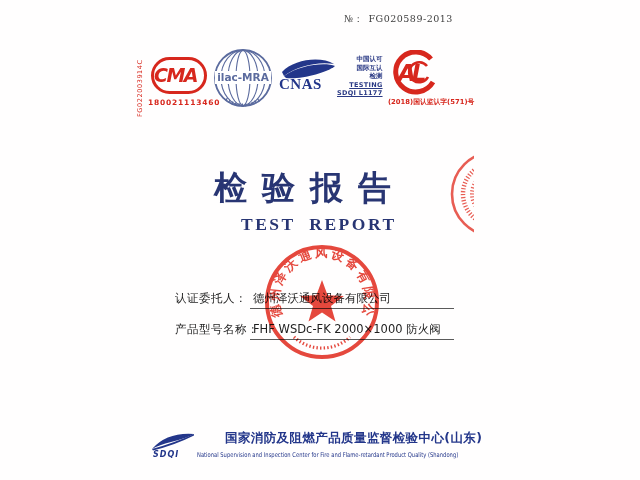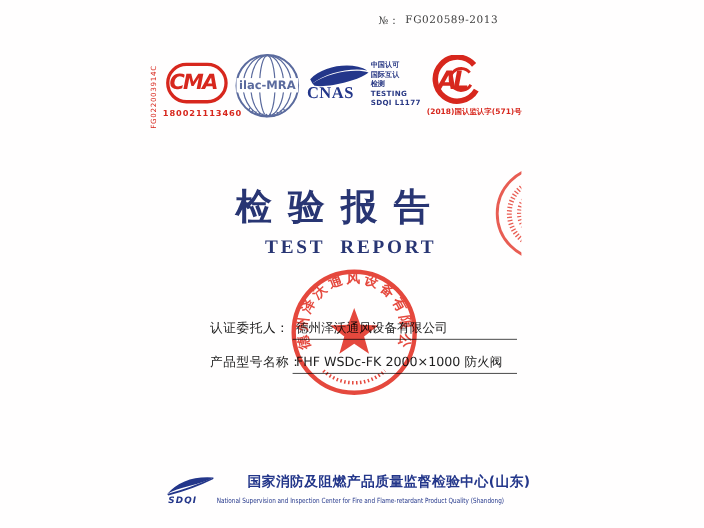--- a/index.html
+++ b/index.html
@@ -10,31 +10,31 @@
   
   .report-no{top:13px;left:344px;font-family:"DejaVu Serif",serif;font-size:9.5px;color:#3c3c3c;letter-spacing:.5px;display:flex;gap:5px;}
 
   
   .vcode{top:47px;left:136px;color:#d7271d;font-size:6.5px;letter-spacing:.6px;
          writing-mode:vertical-rl;transform:rotate(180deg);height:70px;}
   .cma-box{top:57px;left:151px;width:56px;height:37px;border:3.5px solid #d7271d;border-radius:20px;
            display:flex;align-items:center;justify-content:flex-start;box-sizing:border-box;}
   .cma-text{color:#d7271d;font-weight:bold;font-style:italic;font-size:19px;letter-spacing:-1.5px;line-height:1;}
   .cma-num{top:98px;left:148px;width:64px;text-align:center;color:#d7271d;font-size:7.5px;letter-spacing:.8px;font-weight:bold;}
-  .cnas-cap{top:55px;left:337px;color:#2b3a85;font-size:6.5px;line-height:1.32;font-weight:bold;}
-  .cnas-cap .en{font-weight:bold;letter-spacing:.3px;}
+  .cnas-cap{top:55px;left:337px;color:#2b3a85;font-size:6.5px;line-height:1.32;font-weight:bold;text-align:right;}
+  .cnas-cap .en{font-weight:bold;letter-spacing:.3px;text-decoration:underline;}
   .cal-cap{top:97px;left:374px;color:#d7271d;font-size:6.8px;font-weight:bold;letter-spacing:0;margin-left:14px;}
 
   
   .title-cn{top:171px;left:214px;color:#283573;font-size:33px;font-weight:bold;letter-spacing:15px;line-height:1;}
   .title-en{top:214px;left:241px;color:#283573;font-family:"Liberation Serif",serif;
             font-size:17.5px;font-weight:bold;letter-spacing:2.5px;word-spacing:7px;}
 
   
-  .frow{left:16px;width:556px;height:18px;}
+  .frow{left:0;width:556px;height:18px;}
   .flabel{position:absolute;left:175px;font-size:11.5px;color:#1e1e1e;letter-spacing:.5px;white-space:pre;}
   .fvalue{position:absolute;left:253px;font-size:11.5px;color:#1e1e1e;white-space:pre;}
   .fline{position:absolute;left:250px;width:204px;height:1px;background:#5a5a5a;}
 
   
   .stamp-main{top:241px;left:261px;width:122px;height:122px;opacity:.9;mix-blend-mode:multiply;}
   .stamp-edge{top:147px;left:448px;width:26px;height:94px;overflow:hidden;opacity:.8;mix-blend-mode:multiply;}
 
   
   .footer-name{top:430px;left:197px;color:#23368a;font-size:12.5px;font-weight:bold;letter-spacing:.4px;padding-left:28px;}

